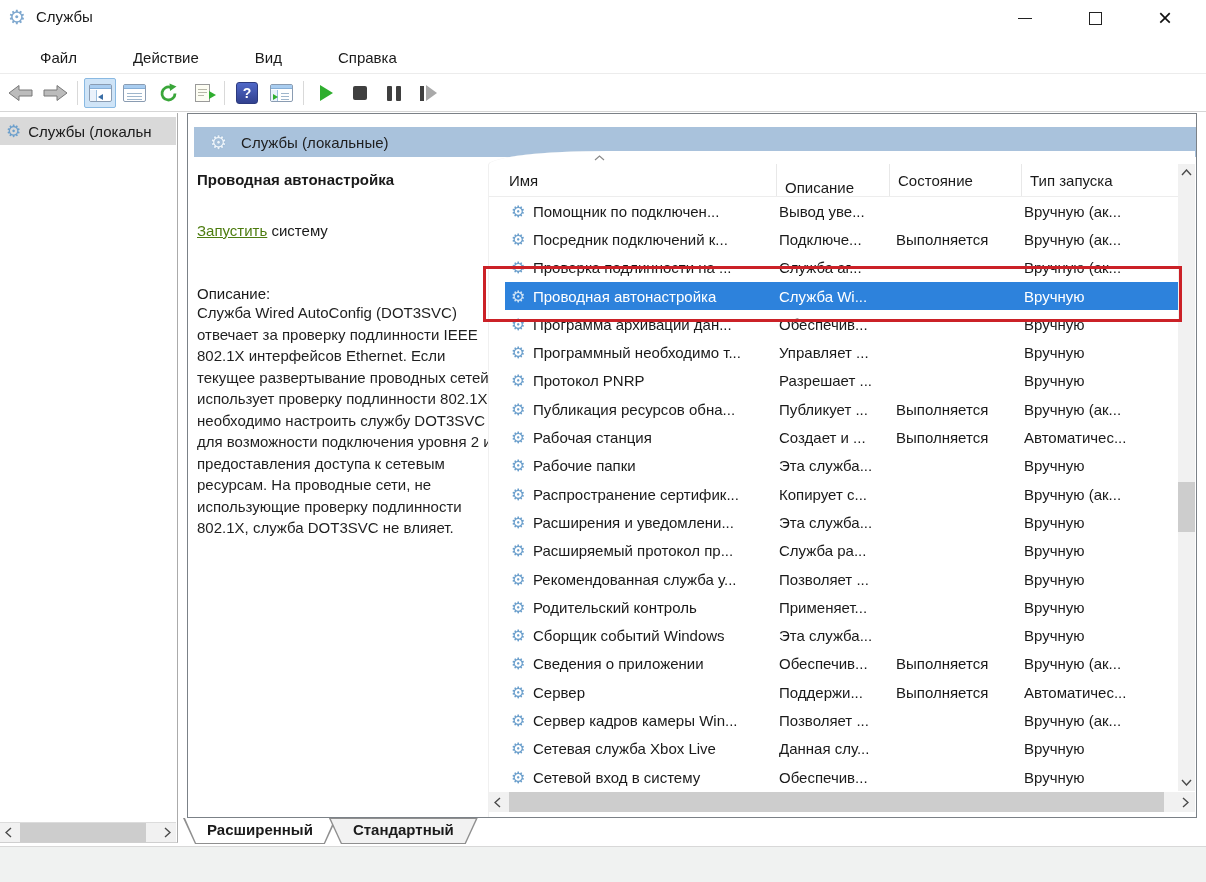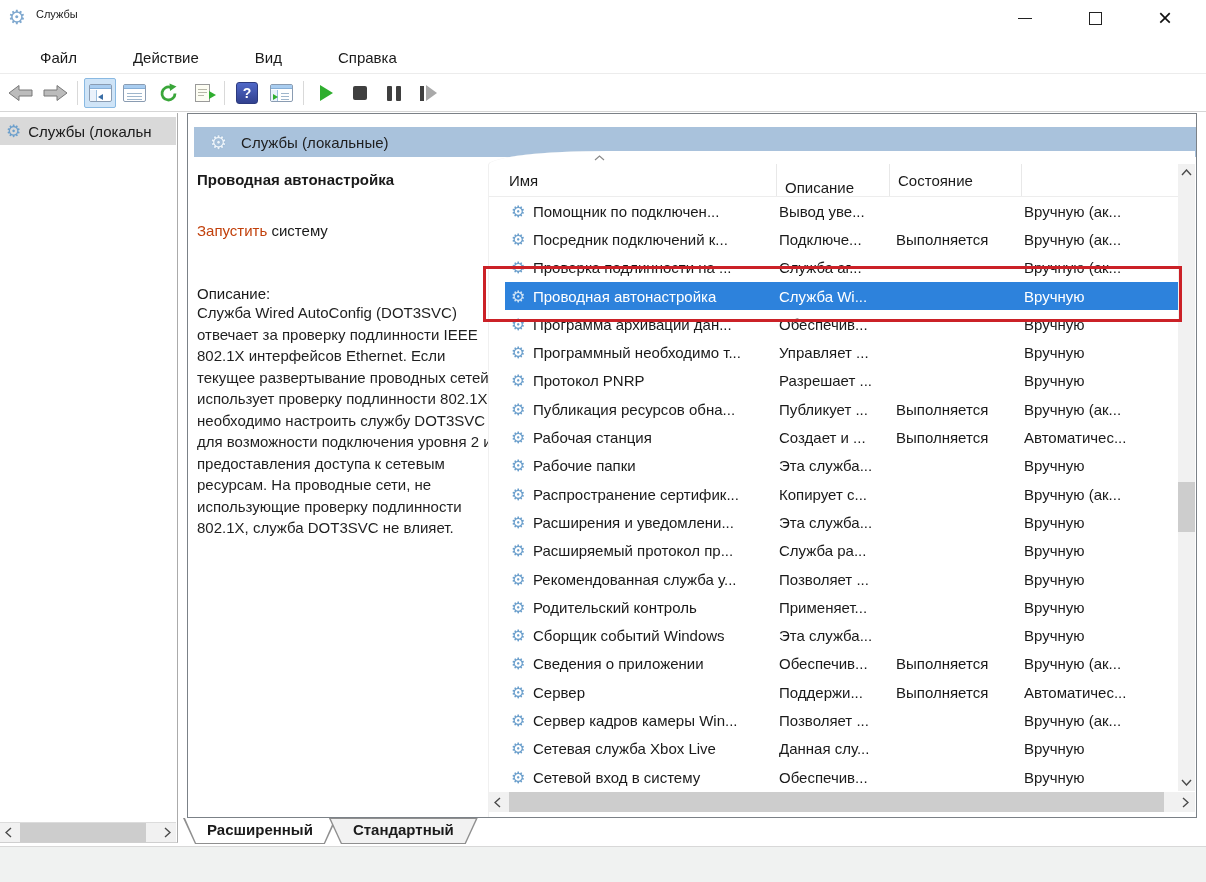--- a/index.html
+++ b/index.html
@@ -6,21 +6,21 @@
   html,body { width:1206px; height:882px; }
   body {
     font-family: "Liberation Sans", "DejaVu Sans", sans-serif;
     font-size: 15px; color: #1a1a1a; background:#fff; position:relative; overflow:hidden;
   }
   .window { position:absolute; inset:0; background:#fff; }
 
   
   .titlebar { position:absolute; left:0; top:0; width:1206px; height:40px; background:#fff; }
   .app-gear { position:absolute; left:8px; top:5px; font-size:20px; color:#7fa8cf; }
-  .app-title { position:absolute; left:36px; top:8px; font-size:11px; }
+  .app-title { position:absolute; left:36px; top:8px; font-size:15px; }
   .win-controls { position:absolute; right:18px; top:0; height:40px; display:flex; }
   .win-btn { width:46px; height:36px; display:flex; align-items:center; justify-content:center; margin-left:24px; cursor:default; }
   .glyph-min { width:14px; height:0; border-top:1.6px solid #222; }
   .glyph-max { width:13px; height:13px; border:1.4px solid #222; }
   .glyph-close { font-size:24px; font-weight:300; color:#111; line-height:1; }
 
   
   .menubar { position:absolute; left:0; top:42px; width:1206px; height:32px; display:flex; align-items:center; padding-left:10px; border-bottom:1px solid #ececec; }
   .menu-item { padding:4px 12px 4px 0; margin-right:14px; cursor:default;margin-left:30px; }
 
@@ -60,21 +60,21 @@
 
   
   .main-panel { position:absolute; left:187px; top:113px; width:1010px; height:705px; background:#fff; border:1px solid #7b8187; }
   .band { position:absolute; left:6px; top:13px; right:0; height:30px; background:#a9c2dc; display:flex; align-items:center; }
   .band .gear { font-size:19px; color:#eef4fa; text-shadow:0 0 1px #6b93b8; margin:0 14px 0 16px; }
   .band-title { font-size:15px; color:#1e1e1e; }
 
   .detail { position:absolute; left:6px; top:43px; width:294px; bottom:0; background:#fff; padding:12px 0 0 3px; }
   .detail-title { font-weight:bold; margin-top:2px; }
   .detail-action { margin-top:34px; }
-  .detail-action a { color:#c2410c; cursor:pointer; }
+  .detail-action a { color:#4d7c0f; text-decoration:underline; cursor:pointer; }
   .detail-desc-label { margin-top:46px; }
   .detail-desc { width:298px; line-height:21.5px; color:#1f1f1f; }
 
   .list { position:absolute; left:300px; top:37px; right:1px; bottom:0; background:#fff; border-top-left-radius:120px 14px; border-left:1px solid #f0f0f0; z-index:2; }
   .lheader { position:absolute; left:0; top:13px; right:17px; height:33px; display:flex; border-bottom:1px solid #ededed; }
   .hcell { display:flex; align-items:center; padding-left:8px; border-right:1px solid #e8e8e8; position:relative; color:#1a1a1a; }
   .h-name { width:288px; padding-left:20px; }
   .h-desc { width:113px;align-items:flex-end; }
   .h-status { width:132px; }
   .h-startup { flex:1; border-right:none; }
@@ -264,20 +264,23 @@
                 <polyline points="1,5 5.5,1 10,5" fill="none" stroke="#8a8a8a" stroke-width="1.2"></polyline>
               </svg>
             </span>
         </div>
         <div class="hcell h-desc">
             <span>Описание</span>
           </div>
         <div class="hcell h-status">
             <span>Состояние</span>
           </div>
+        <div class="hcell h-startup">
+            <span>Тип запуска</span>
+          </div>
       </div>
 
       <div class="rows" id="rows">
           <div class="row">
     <span class="gear">⚙</span>
     <span class="cell c-name">Помощник по подключен...</span>
     <span class="cell c-desc">Вывод уве...</span>
     <span class="cell c-status"></span>
     <span class="cell c-startup">Вручную (ак...</span>
   </div>

